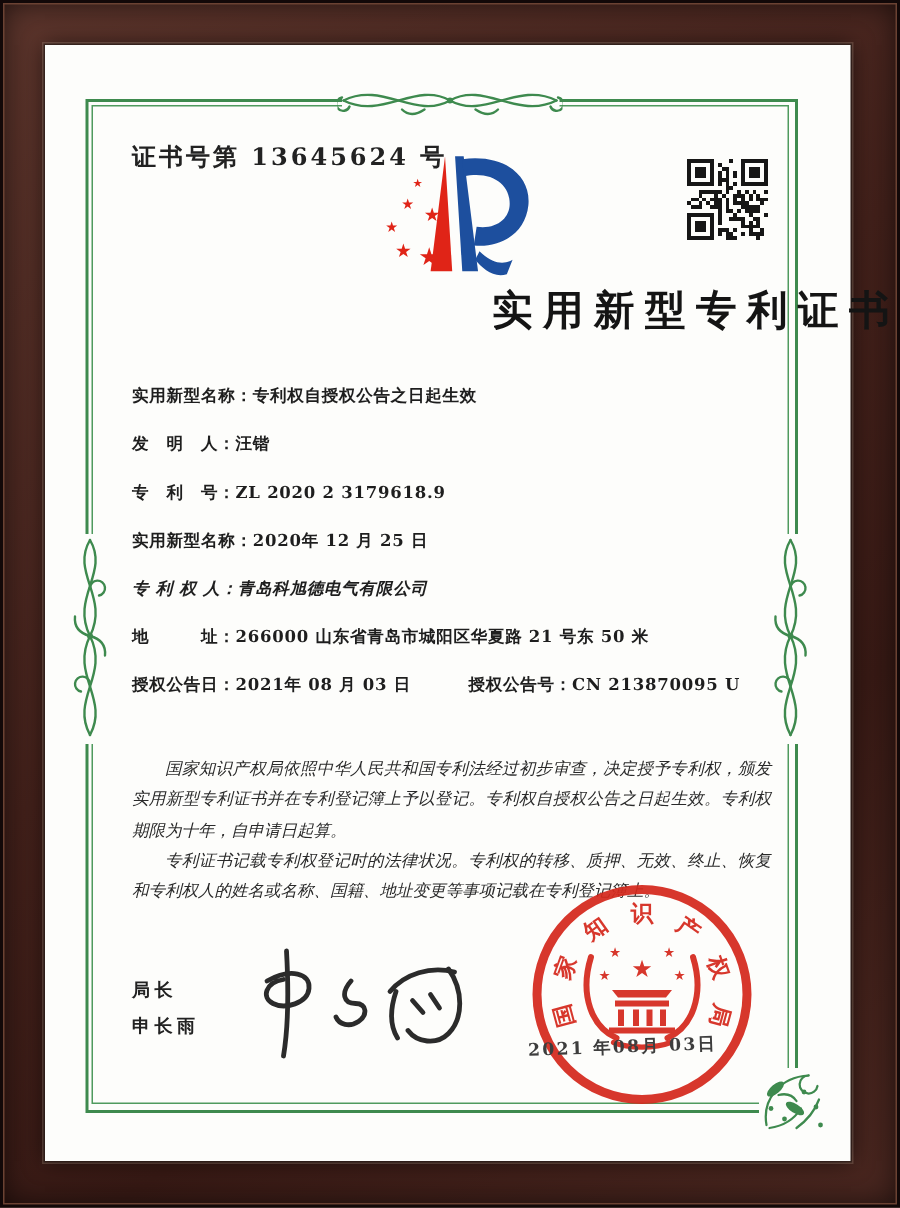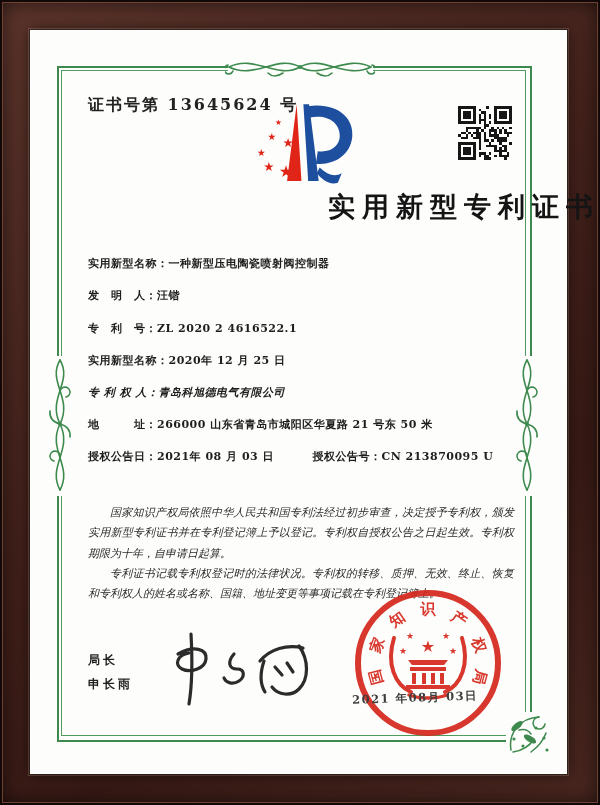--- a/index.html
+++ b/index.html
@@ -342,27 +342,27 @@
     </g>
     <polygon points="56,6 61,86 46,86" fill="#e02417"></polygon>
     <polygon points="63,6 69,6 79,86 68,86" fill="#1d4f9e"></polygon>
     <path d="M68,8 C98,4 116,20 114,40 C112,60 94,70 76,68 L78,55 C92,57 101,49 101,39 C101,25 88,16 69,20 Z" fill="#1d4f9e"></path>
     <path d="M80,72 C88,80 96,82 103,78 L99,88 C90,91 82,84 77,78 Z" fill="#1d4f9e"></path>
   </svg>
 
   <div class="title">实用新型专利证书</div>
 
   <div class="field" style="top:256px;">
-    <span class="flabel">实用新型名称：</span><span class="fvalue">一种新型压电陶瓷喷射阀控制器</span>
+    <span class="flabel">实用新型名称：</span><span class="fvalue">专利权自授权公告之日起生效</span>
   </div>
   <div class="field" style="top:288px;">
     <span class="flabel">发　明　人：</span><span class="fvalue">汪锴</span>
   </div>
   <div class="field" style="top:321px;">
-    <span class="flabel">专　利　号：</span><span class="fvalue">ZL 2020 2 4616522.1</span>
+    <span class="flabel">专　利　号：</span><span class="fvalue">ZL 2020 2 3179618.9</span>
   </div>
   <div class="field" style="top:353px;">
     <span class="flabel">实用新型名称：</span><span class="fvalue">2020年 12 月 25 日</span>
   </div>
   <div class="field" style="top:385px;font-style:italic;">
     <span class="flabel">专 利 权 人：</span><span class="fvalue">青岛科旭德电气有限公司</span>
   </div>
   <div class="field" style="top:417px;">
     <span class="flabel">地　　　址：</span><span class="fvalue">266000 山东省青岛市城阳区华夏路 21 号东 50 米</span>
   </div>

